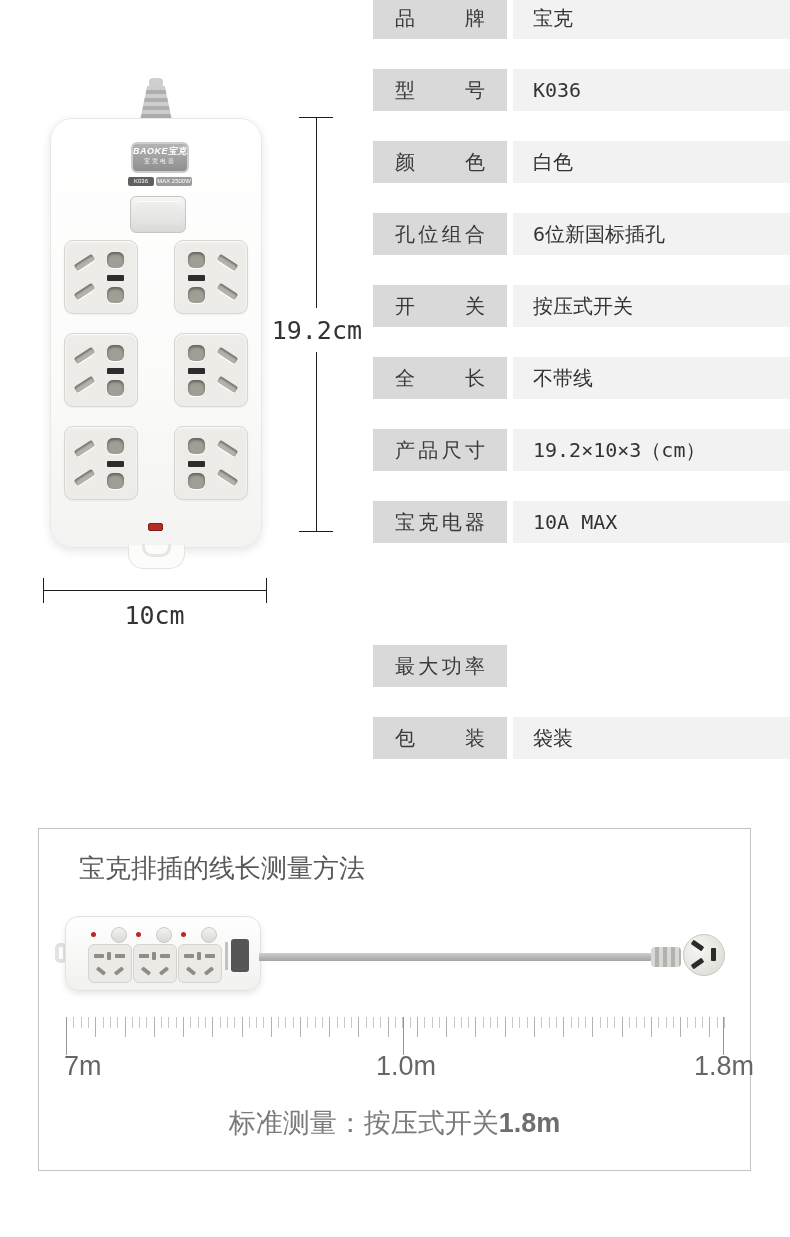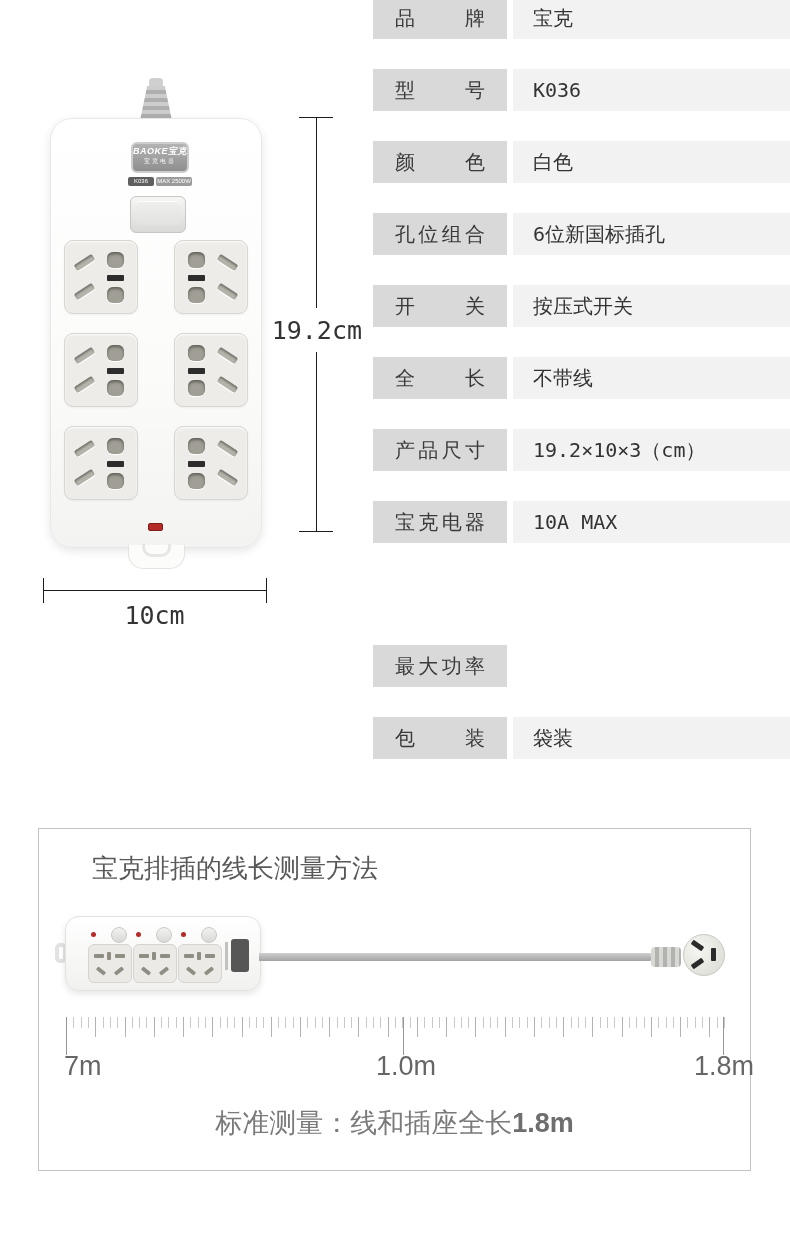--- a/index.html
+++ b/index.html
@@ -61,21 +61,21 @@
       border-top:none;border-radius:0 0 10px 10px;box-sizing:border-box;}
   .dim-cap-h{position:absolute;width:34px;height:1px;background:#1c1c1c;}
   .dim-cap-v{position:absolute;width:1px;height:25px;background:#1c1c1c;}
   .dim-line-v{position:absolute;width:1px;background:#1c1c1c;}
   .dim-line-h{position:absolute;height:1px;background:#1c1c1c;}
   .dim-text{position:absolute;font-size:25px;white-space:nowrap;}
 
   
   .measure-box{position:absolute;left:38px;top:828px;width:713px;height:343px;background:#fff;
       border:1px solid #c3c3c3;box-sizing:border-box;}
-  .measure-title{position:absolute;left:40px;top:22px;font-size:26px;color:#595959;margin-left:13px;}
+  .measure-title{position:absolute;left:40px;top:22px;font-size:26px;color:#595959;}
 
   .mini-body{position:absolute;left:26px;top:87px;width:194px;height:73px;border-radius:14px;
       background:linear-gradient(180deg,#ffffff,#f1f1ef);border:1px solid #e2e2e0;
       box-shadow:0 3px 6px rgba(0,0,0,.10);}
   .mini-hook{position:absolute;left:16px;top:114px;width:12px;height:20px;border:4px solid #e2e2e0;
       border-radius:5px;box-sizing:border-box;background:#fff;}
   .mini-btn{position:absolute;width:16px;height:16px;border-radius:50%;top:98px;
       background:linear-gradient(180deg,#f2f2f0,#d9d9d6);border:1px solid #c9c9c6;box-sizing:border-box;}
   .mini-dot{position:absolute;width:5px;height:5px;border-radius:50%;background:#b52b27;top:103px;}
   .mini-socket{position:absolute;width:44px;height:39px;top:115px;background:#eceae6;
@@ -368,17 +368,17 @@
         <div class="tick min" style="left: 658px;"></div>
         <div class="tick long" style="left: 0px;"></div>
         <div class="tick long" style="left: 337px;"></div>
         <div class="tick long" style="left: 657px;"></div>
       </div>
     <div class="ruler-label rl-start">7m</div>
     <div class="ruler-label rl-mid">1.0m</div>
     <div class="ruler-label rl-end">1.8m</div>
 
     <div class="measure-caption">
-      <span>标准测量：线和插座全长</span><b>1.8m</b>
+      <span>标准测量：按压式开关</span><b>1.8m</b>
     </div>
   </div>
 
 </div>
 
 </body></html>

